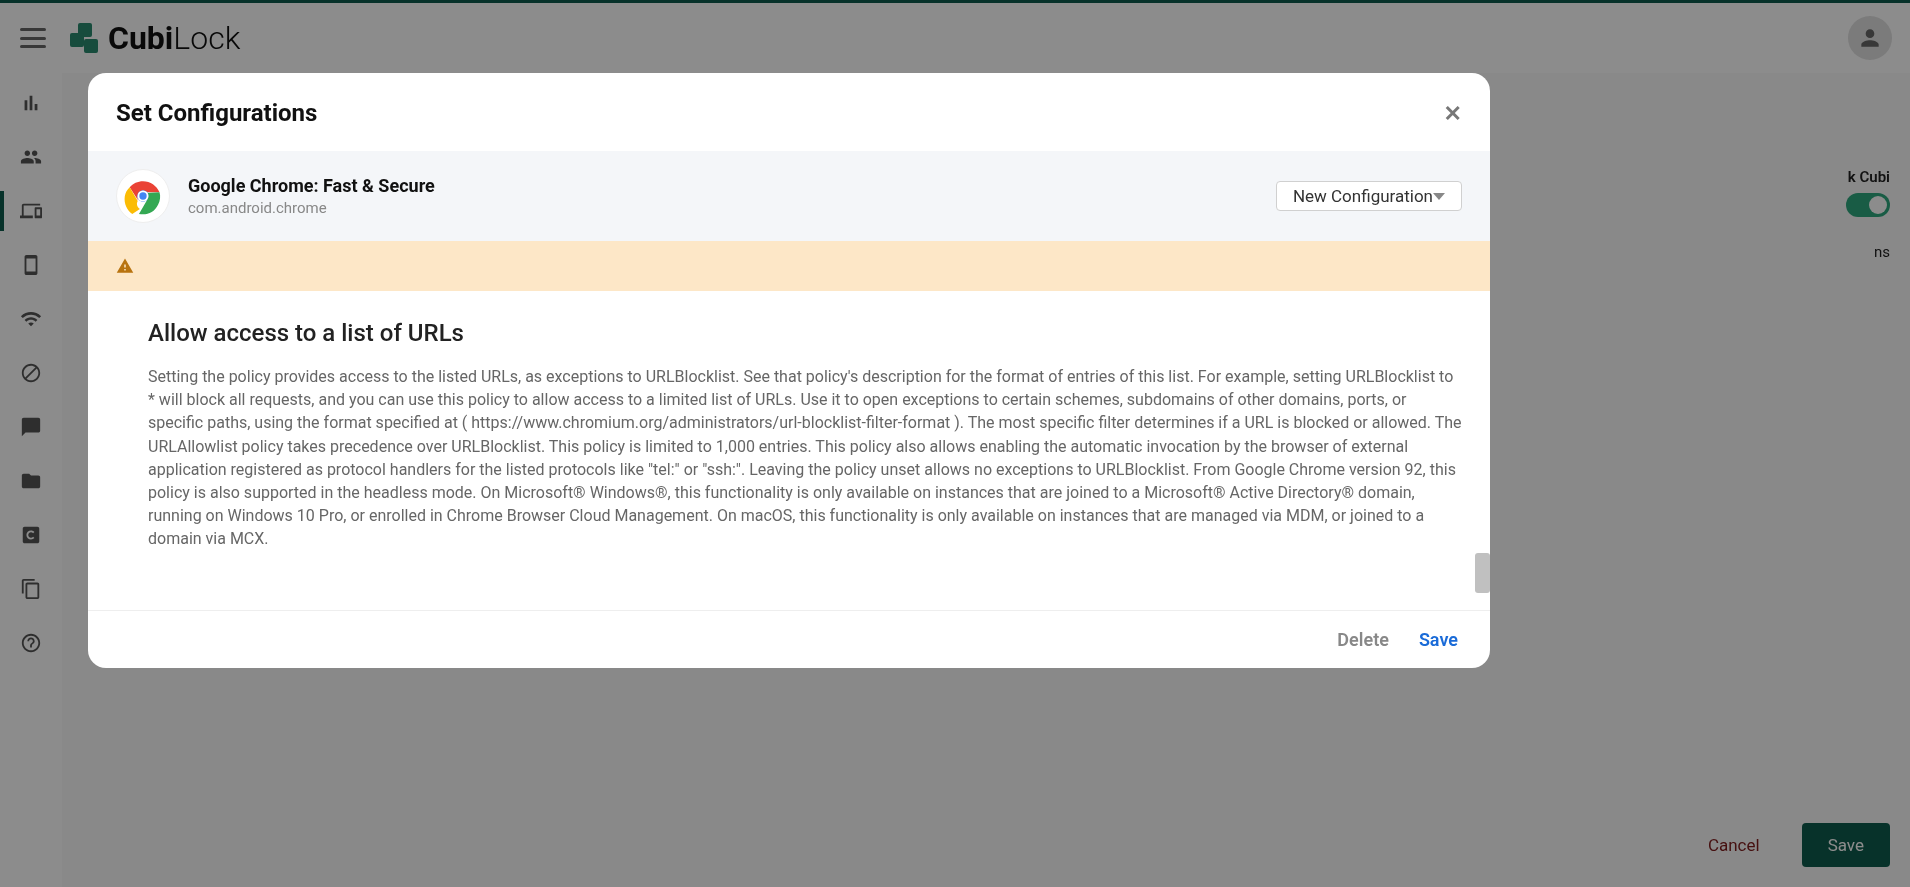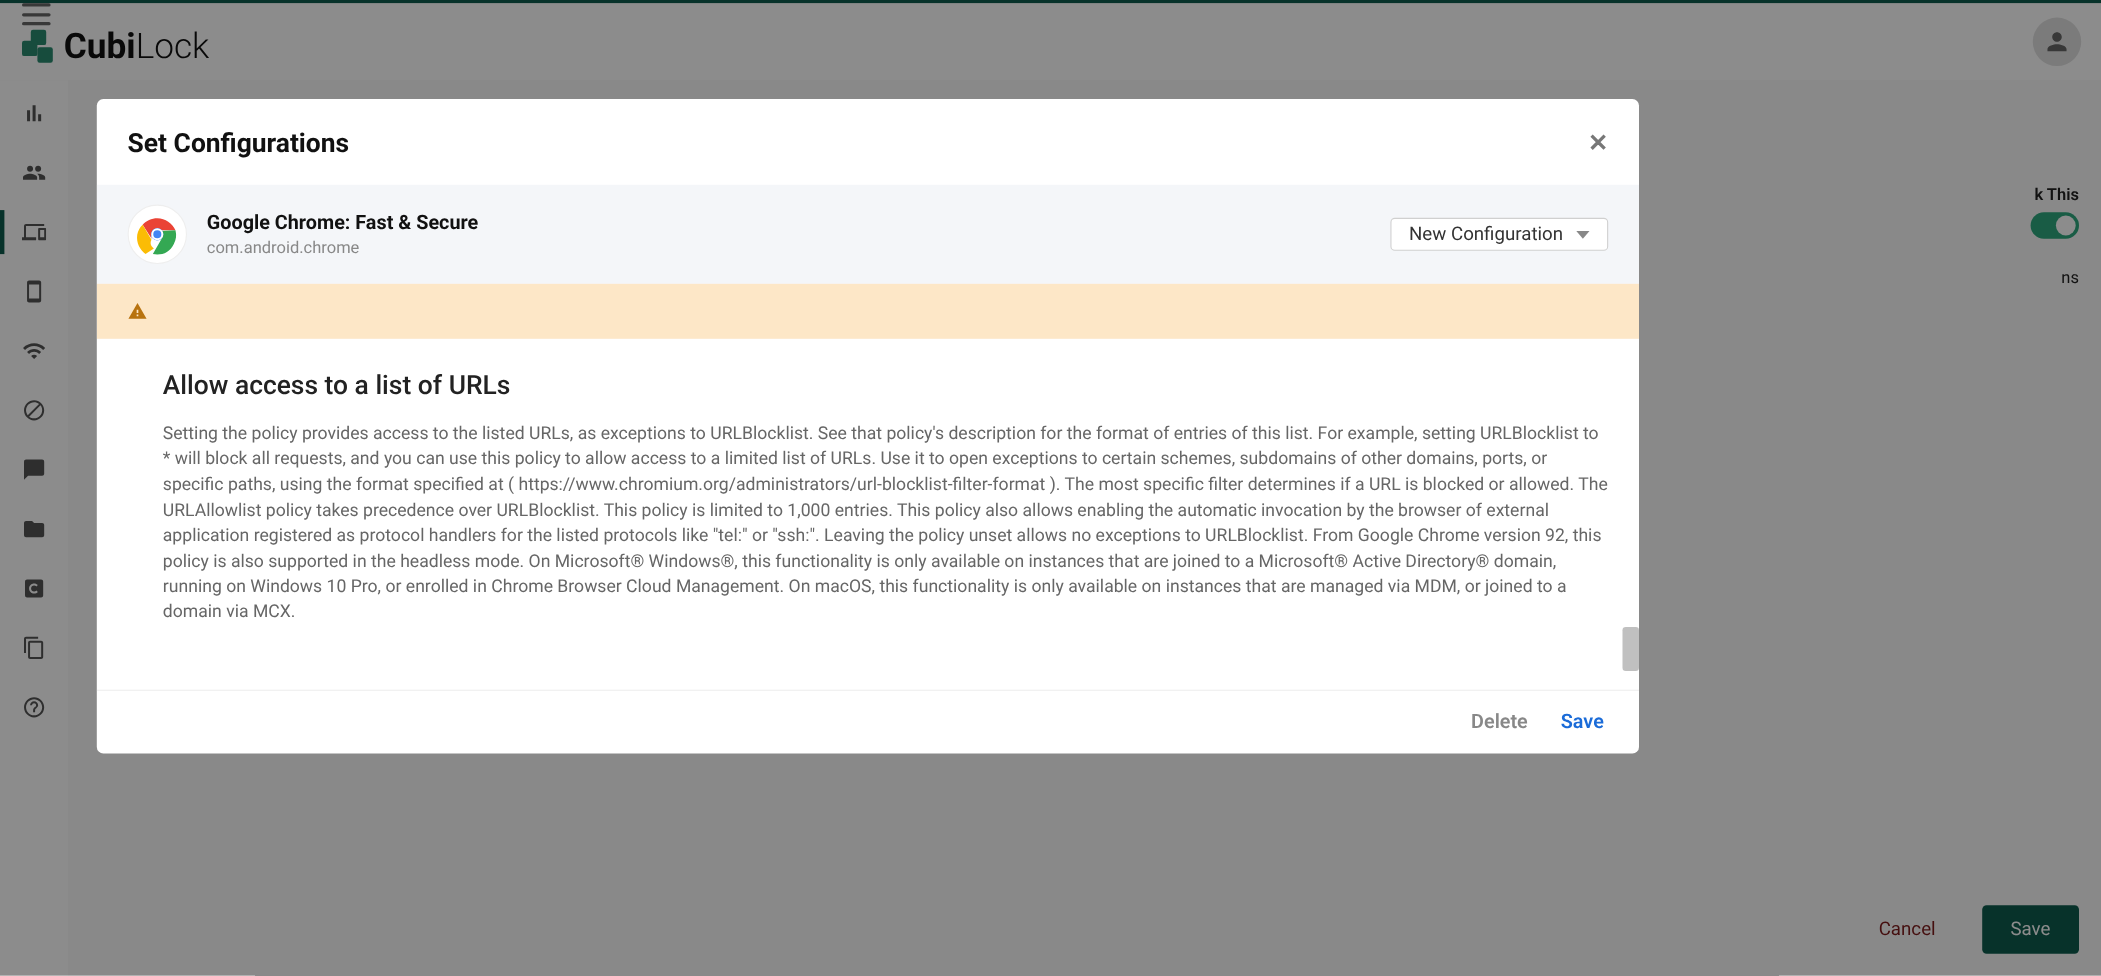--- a/index.html
+++ b/index.html
@@ -1,20 +1,20 @@
 <!DOCTYPE html>
 <html><head>
 <meta charset="utf-8">
 <style>
 * { box-sizing: border-box; margin: 0; padding: 0; font-family: -apple-system, BlinkMacSystemFont, "Segoe UI", Roboto, sans-serif; }
 body { width: 1910px; height: 887px; overflow: hidden; background: #f5f5f5; position: relative; }
 
 .top-border { position: absolute; top: 0; left: 0; right: 0; height: 3px; background: #0d5c4d; }
 
-.header-bar { position: absolute; top: 3px; left: 0; right: 0; height: 70px; background: #fff; display: flex; align-items: flex-start; padding: 0 20px; flex-direction: column; }
+.header-bar { position: absolute; top: 3px; left: 0; right: 0; height: 70px; background: #fff; display: flex; align-items: center; padding: 0 20px; }
 .hamburger { width: 26px; height: 20px; display: flex; flex-direction: column; justify-content: space-between; cursor: pointer; margin-right: 24px; }
 .hamburger span { display: block; height: 3px; background: #666; border-radius: 2px; }
 .logo { display: flex; align-items: center; font-size: 32px; font-weight: 400; color: #111; }
 .logo-mark { width: 30px; height: 30px; margin-right: 8px; position: relative; }
 .logo-mark::before { content: ""; position: absolute; width: 14px; height: 14px; background: #2a8a6f; top: 0; left: 8px; border-radius: 2px; }
 .logo-mark::after { content: ""; position: absolute; width: 14px; height: 14px; background: #2a8a6f; top: 10px; left: 0; border-radius: 2px; }
 .logo-mark i { position: absolute; width: 14px; height: 14px; background: #2a8a6f; top: 16px; left: 14px; border-radius: 2px; }
 .logo b { font-weight: 700; }
 .logo span.light { font-weight: 300; }
 .avatar-circle { position: absolute; right: 18px; top: 50%; transform: translateY(-50%); width: 44px; height: 44px; background: #e0e0e0; border-radius: 50%; display: flex; align-items: center; justify-content: center; }
@@ -32,32 +32,32 @@
 .bg-toggle::after { content: ""; position: absolute; right: 3px; top: 3px; width: 18px; height: 18px; background: #fff; border-radius: 50%; }
 .bg-ns { position: absolute; right: 20px; top: 170px; font-size: 15px; color: #222; }
 
 .bg-footer { position: absolute; bottom: 20px; right: 20px; display: flex; gap: 16px; align-items: center; }
 .bg-btn { padding: 12px 26px; font-size: 17px; border-radius: 4px; cursor: pointer; }
 .bg-btn.cancel { background: transparent; color: #7f1d1d; border: none; }
 .bg-btn.save { background: #0d5c4d; color: #fff; border: none; }
 
 .overlay { position: absolute; inset: 0; background: rgba(0,0,0,0.45); }
 
-.modal { position: absolute; top: 73px; left: 88px; width: 1402px; height: 595px; background: #fff; border-radius: 6px; display: flex; flex-direction: column; overflow: hidden; margin-top: 17px; }
+.modal { position: absolute; top: 73px; left: 88px; width: 1402px; height: 595px; background: #fff; border-radius: 18px; display: flex; flex-direction: column; overflow: hidden; }
 .modal-header { padding: 26px 28px 24px; display: flex; align-items: center; justify-content: space-between; }
 .modal-title { font-size: 24px; font-weight: 700; color: #111; }
 .modal-close { font-size: 22px; color: #777; cursor: pointer; font-weight: 700; }
 
 .app-row { background: #f4f6f9; padding: 18px 28px; display: flex; align-items: center; gap: 18px; }
 .chrome-icon { width: 54px; height: 54px; border-radius: 50%; background: #fff; display: flex; align-items: center; justify-content: center; border: 1px solid #eee; }
 .chrome-svg { width: 44px; height: 44px; }
 .app-meta { flex: 1; }
 .app-name { font-size: 18px; font-weight: 700; color: #111; }
 .app-pkg { font-size: 15px; color: #888; margin-top: 3px; }
-.config-select { border: 1px solid #d0d0d0; border-radius: 4px; padding: 4px 16px; font-size: 17px; color: #333; background: #fff; display: flex; align-items: center; gap: 12px; cursor: pointer; }
+.config-select { border: 1px solid #d0d0d0; border-radius: 4px; padding: 4px 16px; font-size: 17px; color: #333; background: #fff; display: flex; align-items: center; gap: 0; cursor: pointer; }
 .config-select .caret { width: 0; height: 0; border-left: 6px solid transparent; border-right: 6px solid transparent; border-top: 7px solid #888; }
 
 .warning-bar { background: #fde7c7; padding: 16px 28px; display: flex; align-items: center; gap: 10px; color: #9a5d0a; font-size: 16px; font-weight: 600; }
 .warning-bar svg { width: 18px; height: 18px; fill: #b8730f; flex-shrink: 0; }
 
 .policy-body { padding: 28px 28px 10px 60px; display: flex; gap: 30px; align-items: flex-start; overflow: hidden; }
 .policy-text { flex: 1; }
 .policy-title { font-size: 24px; font-weight: 500; color: #222; margin-bottom: 18px; }
 .policy-desc { font-size: 16px; line-height: 1.45; color: #666; }
 .configure-wrap { border: 5px solid #000; border-radius: 22px; padding: 10px 12px; flex-shrink: 0; }
@@ -147,21 +147,21 @@
       </svg>
     </div>
   <div class="rail-icon">
       <svg viewBox="0 0 24 24">
         <path d="M12 2C6.5 2 2 6.5 2 12s4.5 10 10 10 10-4.5 10-10S17.5 2 12 2zm0 18c-4.4 0-8-3.6-8-8s3.6-8 8-8 8 3.6 8 8-3.6 8-8 8zm-1-5h2v2h-2zm1-9c-2.2 0-4 1.8-4 4h2c0-1.1.9-2 2-2s2 .9 2 2c0 2-3 1.8-3 5h2c0-2.2 3-2.5 3-5 0-2.2-1.8-4-4-4z"></path>
       </svg>
     </div>
 </div>
 
 <div class="bg-panel">
-  <div class="bg-mode-label">k This</div>
+  <div class="bg-mode-label">k Cubi</div>
   <div class="bg-toggle"></div>
   <div class="bg-ns">ns</div>
   <div class="bg-footer">
     <button class="bg-btn cancel">Cancel</button>
     <button class="bg-btn save">Save</button>
   </div>
 </div>
 
 <div class="overlay"></div>
 

